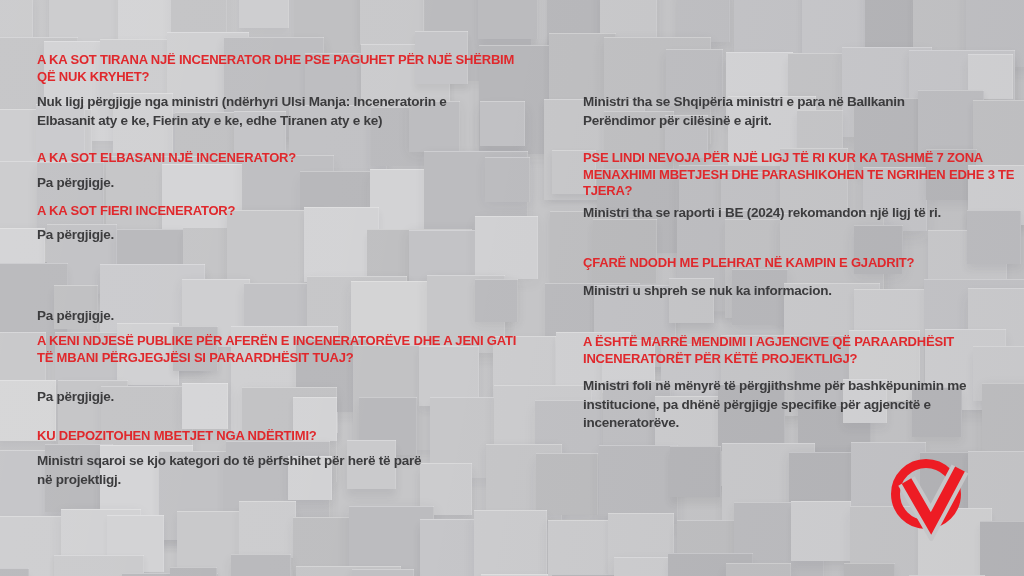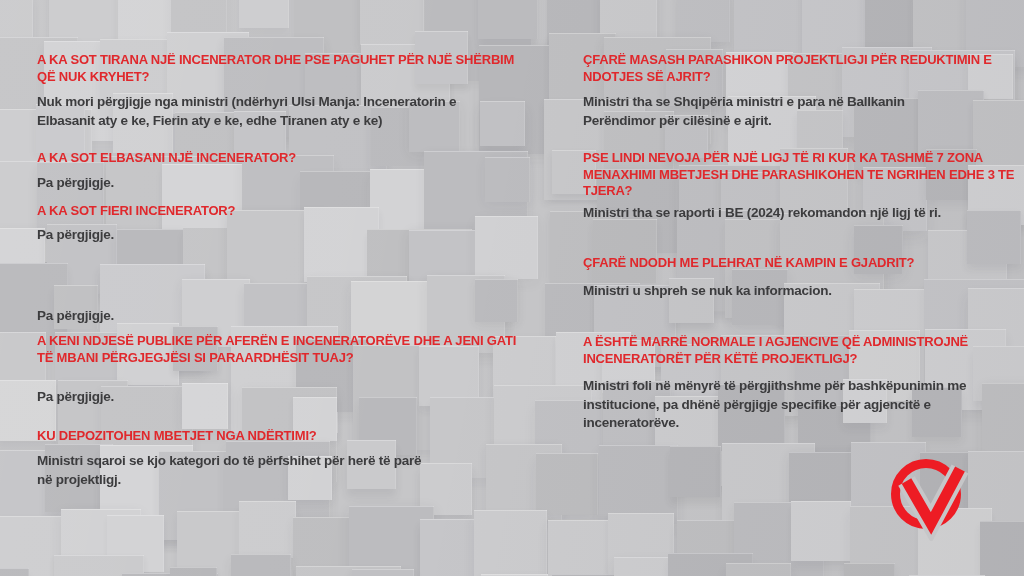--- a/index.html
+++ b/index.html
@@ -213,53 +213,51 @@
       <div class="cube" style="left: 726px; top: 563px; width: 65px; height: 65px; background: rgb(193, 193, 195); box-shadow: rgba(55, 55, 65, 0.063) 0px 7px 12px, rgba(255, 255, 255, 0.28) 0px 1px 0px inset, rgba(255, 255, 255, 0.12) -1px 0px 0px inset;"></div>
       <div class="cube" style="left: 844px; top: 563px; width: 51px; height: 51px; background: rgb(187, 187, 189); box-shadow: rgba(55, 55, 65, 0.043) 0px 4px 9px, rgba(255, 255, 255, 0.28) 0px 1px 0px inset, rgba(255, 255, 255, 0.12) -1px 0px 0px inset;"></div>
       <div class="cube" style="left: 909px; top: 575px; width: 76px; height: 76px; background: rgb(201, 201, 204); box-shadow: rgba(55, 55, 65, 0.05) 0px 6px 6px, rgba(255, 255, 255, 0.28) 0px 1px 0px inset, rgba(255, 255, 255, 0.12) -1px 0px 0px inset;"></div>
     </div>
   <div class="vignette"></div>
 
   <div class="content">
 
     <div class="qblock col-left" style="top:52px">A KA SOT TIRANA NJË INCENERATOR DHE PSE PAGUHET PËR NJË SHËRBIM
 QË NUK KRYHET?</div>
-    <div class="ablock col-left" style="top:93px">Nuk mori përgjigje nga ministri (ndërhyri Ulsi Manja: Inceneratorin e
+    <div class="ablock col-left" style="top:93px">Nuk ligj përgjigje nga ministri (ndërhyri Ulsi Manja: Inceneratorin e
 Elbasanit aty e ke, Fierin aty e ke, edhe Tiranen aty e ke)</div>
 
     <div class="qblock col-left" style="top:150px">A KA SOT ELBASANI NJË INCENERATOR?</div>
     <div class="ablock col-left" style="top:174px">Pa përgjigje.</div>
 
     <div class="qblock col-left" style="top:203px">A KA SOT FIERI INCENERATOR?</div>
     <div class="ablock col-left" style="top:226px">Pa përgjigje.</div>
 
     <div class="ablock col-left" style="top:307px">Pa përgjigje.</div>
 
     <div class="qblock col-left" style="top:333px">A KENI NDJESË PUBLIKE PËR AFERËN E INCENERATORËVE DHE A JENI GATI
 TË MBANI PËRGJEGJËSI SI PARAARDHËSIT TUAJ?</div>
     <div class="ablock col-left" style="top:388px">Pa përgjigje.</div>
 
     <div class="qblock col-left" style="top:428px">KU DEPOZITOHEN MBETJET NGA NDËRTIMI?</div>
     <div class="ablock col-left" style="top:452px">Ministri sqaroi se kjo kategori do të përfshihet për herë të parë
 në projektligj.</div>
 
-    <div class="qblock col-right" style="top:52px">ÇFARË MASASH PARASHIKON PROJEKTLIGJI PËR REDUKTIMIN E
-NDOTJES SË AJRIT?</div>
     <div class="ablock col-right" style="top:93px">Ministri tha se Shqipëria ministri e para në Ballkanin
 Perëndimor për cilësinë e ajrit.</div>
 
     <div class="qblock col-right" style="top:150px">PSE LINDI NEVOJA PËR NJË LIGJ TË RI KUR KA TASHMË 7 ZONA
 MENAXHIMI MBETJESH DHE PARASHIKOHEN TE NGRIHEN EDHE 3 TE
 TJERA?</div>
     <div class="ablock col-right" style="top:204px">Ministri tha se raporti i BE (2024) rekomandon një ligj të ri.</div>
 
     <div class="qblock col-right" style="top:255px">ÇFARË NDODH ME PLEHRAT NË KAMPIN E GJADRIT?</div>
     <div class="ablock col-right" style="top:282px">Ministri u shpreh se nuk ka informacion.</div>
 
-    <div class="qblock col-right" style="top:334px">A ËSHTË MARRË NORMALE I AGJENCIVE QË ADMINISTROJNË
+    <div class="qblock col-right" style="top:334px">A ËSHTË MARRË MENDIMI I AGJENCIVE QË PARAARDHËSIT
 INCENERATORËT PËR KËTË PROJEKTLIGJ?</div>
     <div class="ablock col-right" style="top:377px">Ministri foli në mënyrë të përgjithshme për bashkëpunimin me
 institucione, pa dhënë përgjigje specifike për agjencitë e
 inceneratorëve.</div>
   </div>
 
   <svg class="logo" viewBox="0 0 100 100" aria-hidden="true">
     <circle cx="50" cy="53" r="30.5" fill="none" stroke="#ed1c24" stroke-width="9"></circle>
     <path d="M30.5 40 L55 82.5 L84 28" fill="none" stroke="#c6c6c8" stroke-width="19" stroke-linejoin="miter"></path>
     <path d="M30.5 40 L55 82.5 L84 28" fill="none" stroke="#ed1c24" stroke-width="11" stroke-linejoin="miter"></path>

